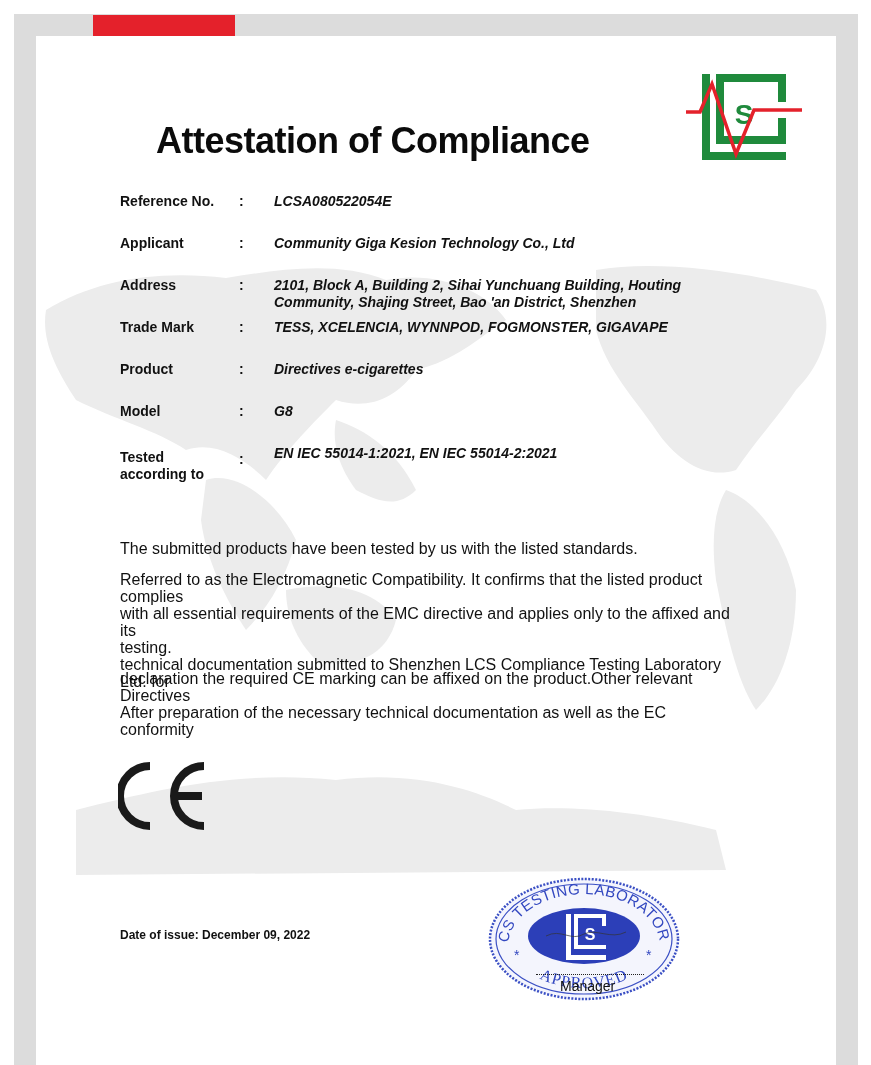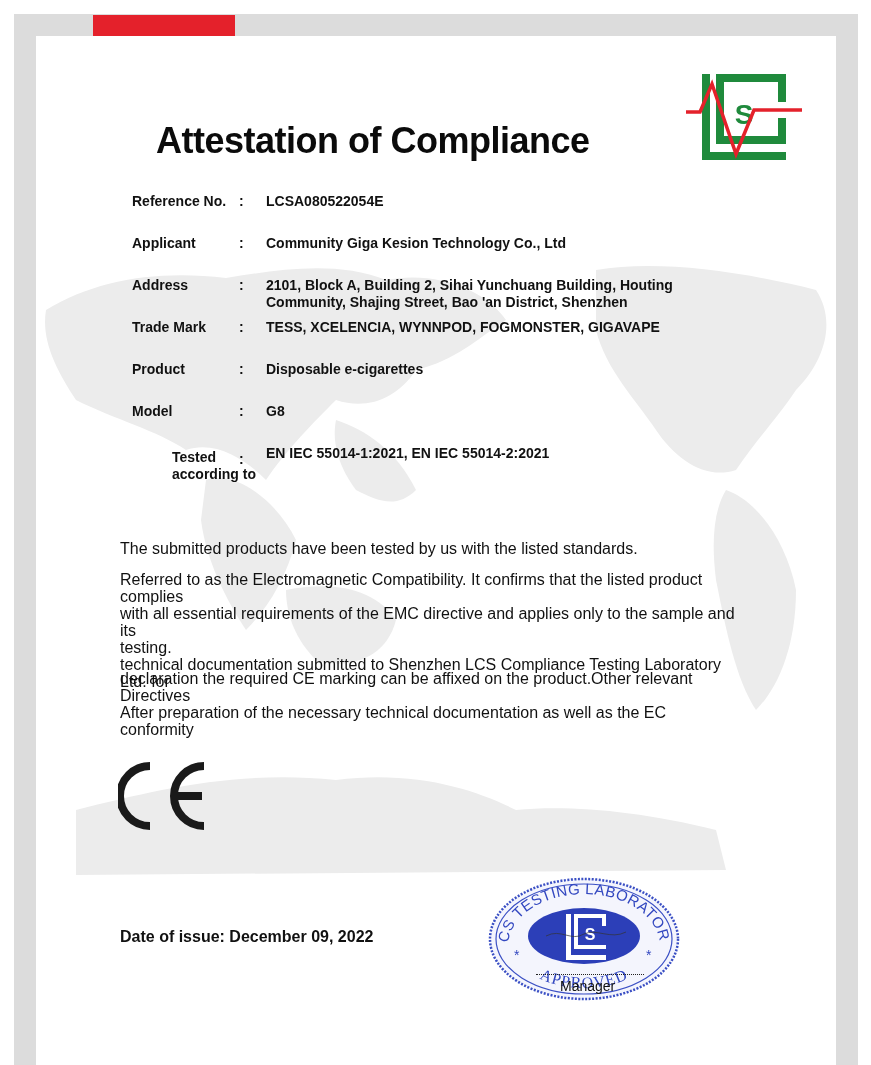--- a/index.html
+++ b/index.html
@@ -21,29 +21,29 @@
   }
   .map {
     position: absolute; left: 36px; top: 250px; width: 800px; height: 680px;
   }
   .title {
     position: absolute; left: 128px; top: 120px;
     font-size: 36px; font-weight: bold; letter-spacing: -0.5px; color: #0b0b0b; margin-left: 28px;
   }
   .logo { position: absolute; left: 686px; top: 72px; width: 116px; height: 90px; }
   .field { position: absolute; left: 120px; font-size: 14px; font-weight: bold; color: #111; }
-  .field .lbl { position: absolute; left: 12px; width: 115px; line-height: 17px; }
+  .field .lbl { position: absolute; left: 0; width: 115px; line-height: 17px; }
   .field .colon { position: absolute; left: 119px; }
-  .field .val { position: absolute; left: 146px; width: 460px; line-height: 17px; white-space: nowrap; }
+  .field .val { position: absolute; left: 154px; width: 460px; line-height: 17px; white-space: nowrap; font-style: italic; }
   .para {
     position: absolute; left: 120px; width: 620px; font-size: 16px; line-height: 17px; color: #111;
   }
   .ce { position: absolute; left: 118px; top: 762px; width: 90px; height: 68px; }
   .date {
-    position: absolute; left: 120px; top: 928px; font-size: 16px; font-weight: bold; color: #111;
+    position: absolute; left: 120px; top: 928px; font-size: 12px; font-weight: bold; color: #111;
   }
   .stamp { position: absolute; left: 486px; top: 876px; width: 196px; height: 126px; }
   .manager {
     position: absolute; left: 560px; top: 978px; font-size: 14px; color: #111;
   }
   .sigline {
     position: absolute; left: 536px; top: 974px; width: 108px; border-top: 1px dotted #222;
   }
 </style>
 </head>
@@ -102,45 +102,45 @@
 
 <div class="field" style="top:319px;">
   <span class="lbl">Trade Mark</span>
   <span class="colon">:</span>
   <span class="val">TESS, XCELENCIA, WYNNPOD, FOGMONSTER, GIGAVAPE</span>
 </div>
 
 <div class="field" style="top:361px;">
   <span class="lbl">Product</span>
   <span class="colon">:</span>
-  <span class="val">Disposable e-cigarettes</span>
+  <span class="val">Directives e-cigarettes</span>
 </div>
 
 <div class="field" style="top:403px;">
   <span class="lbl">Model</span>
   <span class="colon">:</span>
   <span class="val">G8</span>
 </div>
 
 <div class="field" style="top:445px;">
-  <span class="lbl" style="top:4px;margin-left:40px;">
+  <span class="lbl" style="top:4px;">
     <span style="display:block">Tested</span>
     <span style="display:block">according to</span>
   </span>
   <span class="colon" style="top:6px;">:</span>
   <span class="val">EN IEC 55014-1:2021, EN IEC 55014-2:2021</span>
 </div>
 
 <div class="para" style="top:540px;">
   <span style="display:block">The submitted products have been tested by us with the listed standards.</span>
 </div>
 
 <div class="para" style="top:571px;">
   <span style="display:block">Referred to as the Electromagnetic Compatibility. It confirms that the listed product complies</span>
-  <span style="display:block">with all essential requirements of the EMC directive and applies only to the sample and its</span>
+  <span style="display:block">with all essential requirements of the EMC directive and applies only to the affixed and its</span>
   <span style="display:block">testing.</span>
   <span style="display:block">technical documentation submitted to Shenzhen LCS Compliance Testing Laboratory Ltd. for</span>
 </div>
 
 <div class="para" style="top:670px;">
   <span style="display:block">declaration the required CE marking can be affixed on the product.Other relevant Directives</span>
   <span style="display:block">After preparation of the necessary technical documentation as well as the EC conformity</span>
 </div>
 
 <svg class="ce" viewBox="0 0 90 68">

